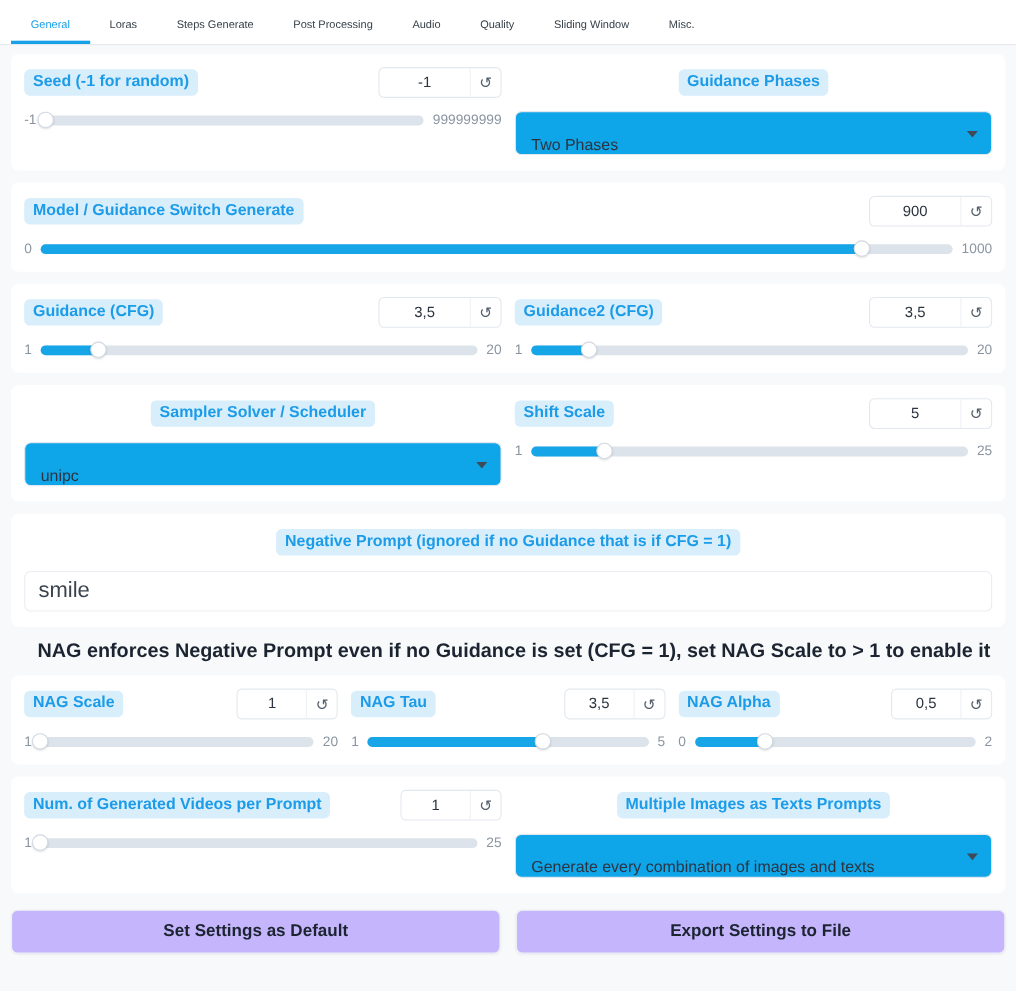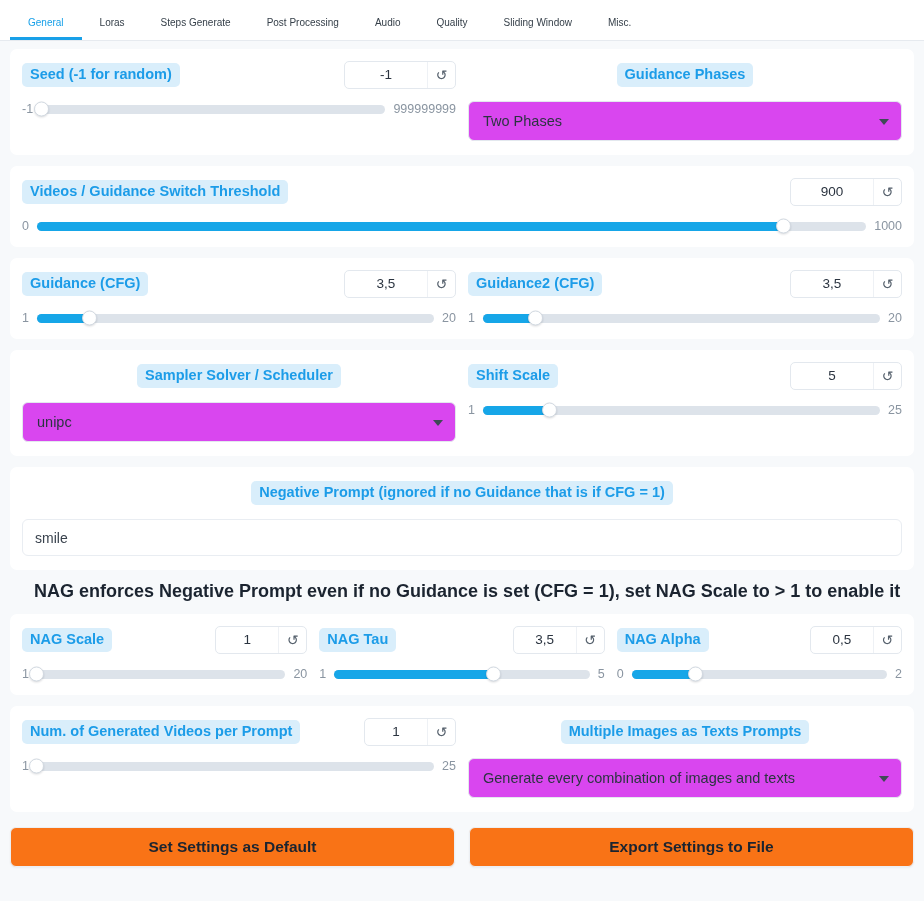--- a/index.html
+++ b/index.html
@@ -140,23 +140,23 @@
     box-shadow: 0 1px 2px rgba(20,30,45,.14);
     cursor: grab;
   }
 
   
   .select {
     position: relative;
     height: 40px;
     border: 1px solid #e3e8ee;
     border-radius: 6px;
-    background: #d946ef;
-    display: flex;
-    align-items: center;
+    background: #0ea5e9;
+    display: flex;
+    align-items: flex-end;
     padding: 0 30px 0 14px;
     font-size: 14.5px;
     color: #2b3440;
     margin-top: 12px;
     cursor: pointer;
     white-space: nowrap;
     overflow: hidden;
   }
   .select .caret {
     position: absolute;
@@ -170,40 +170,40 @@
 
   
   .textbox {
     height: 37px;
     border: 1px solid #e9edf2;
     border-radius: 6px;
     background: #fff;
     display: flex;
     align-items: center;
     padding: 0 12px;
-    font-size: 14px;
+    font-size: 20px;
     color: #39424d;
     margin-top: 12px;
     cursor: text;
   }
 
   
   .note {
     font-size: 18px;
     font-weight: bold;
     color: #1b2430;
     margin: 4px 2px 12px 24px;
   }
 
   
   .btnrow { display: flex; gap: 14px; padding: 4px 0 12px 0; }
   .btn {
     flex: 1 1 0;
     height: 40px;
-    background: #f97316;
+    background: #c4b5fd;
     border: 1px solid #eceff3;
     border-radius: 6px;
     display: flex;
     align-items: center;
     justify-content: center;
     font-size: 15.5px;
     font-weight: bold;
     color: #1b2430;
     cursor: pointer;
     box-shadow: 0 1px 2px rgba(25,35,50,.05);
@@ -253,21 +253,21 @@
         <div class="select">
           <span>Two Phases</span>
           <span class="caret"></span>
         </div>
       </div>
     </div>
   </div>
 
   <div class="card">
     <div class="ctl-head">
-      <span class="badge">Videos / Guidance Switch Threshold</span>
+      <span class="badge">Model / Guidance Switch Generate</span>
       <div class="numbox">
         <div class="val">900</div>
         <div class="reset">↺</div>
       </div>
     </div>
     <div class="slider-row">
       <span class="lim">0</span>
       <div class="track">
         <div class="fill" style="width: 90%;"></div>
         <div class="thumb" style="left: 90%;"></div>

